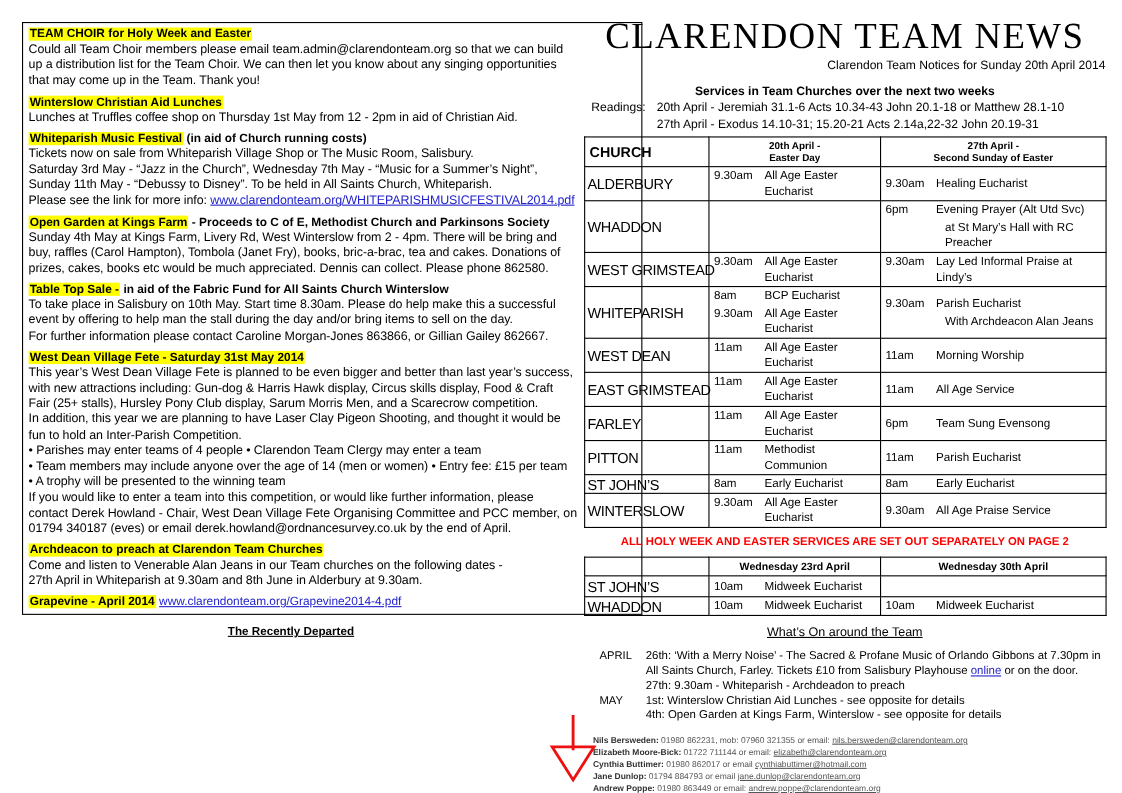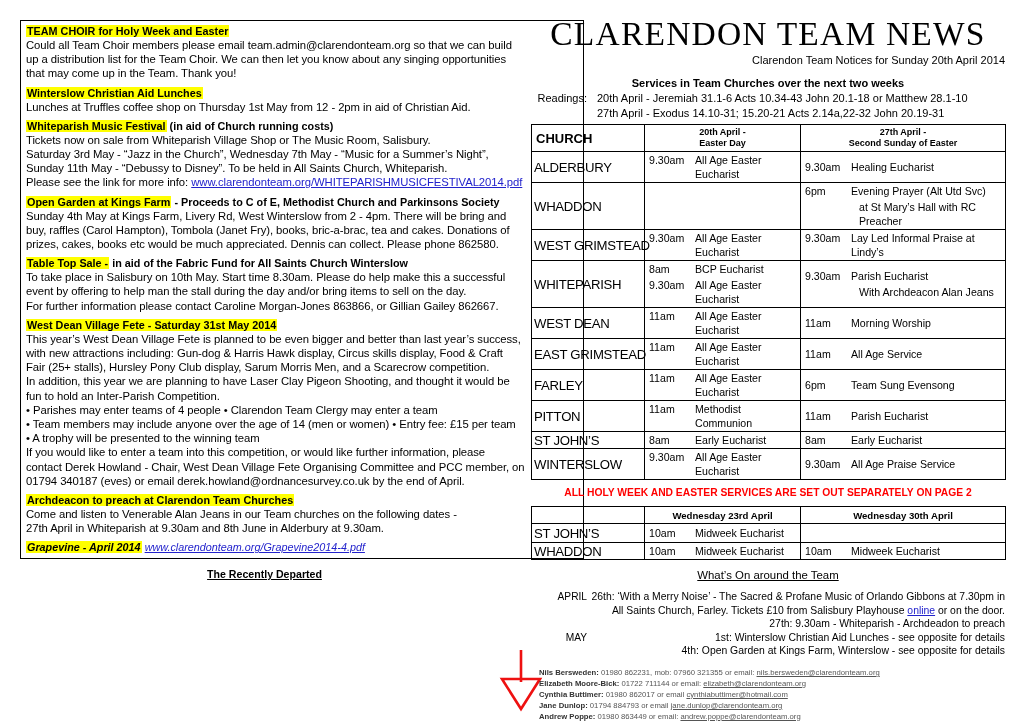--- a/index.html
+++ b/index.html
@@ -29,21 +29,21 @@
   }
   .notices-box {
     border: 1.5px solid #000;
     padding: 3px 5px 4px 5px;
     box-sizing: border-box;
     width: 564px;
   }
   .notice {
     margin: 0 0 5px 0;
   }
-  .notice:last-child { margin-bottom: 0; font-style: italic; }
+  .notice:last-child { margin-bottom: 0; }
   .nh {
     font-size: 10.8px;
     font-weight: bold;
     line-height: 14px;
     margin: 0;
   }
   .nh .hl {
     background: #ffff00;
     padding: 0 1px;
   }
@@ -196,21 +196,21 @@
     text-align: center;
     font-size: 11.4px;
     text-decoration: underline;
     margin: 9px 0 9px 0;
   }
   .whatson {
     font-size: 10.4px;
     line-height: 13.6px;
     padding-left: 14px;
   }
-  .wo-row { display: flex; text-align: right; }
+  .wo-row { display: flex; }
   .wo-month {
     width: 42px;
     flex: none;
     font-size: 10.2px;
   }
   .wo-items { flex: 1; }
   .wo-items > div { white-space: nowrap; }
   .whatson a { color: #2222cc; text-decoration: underline; }
 
   .contacts {

